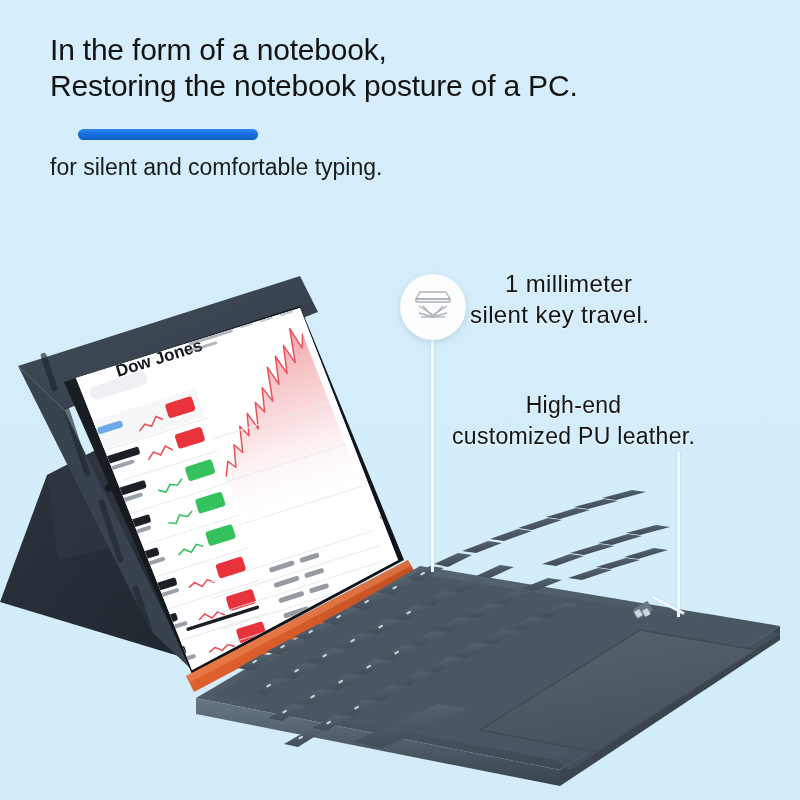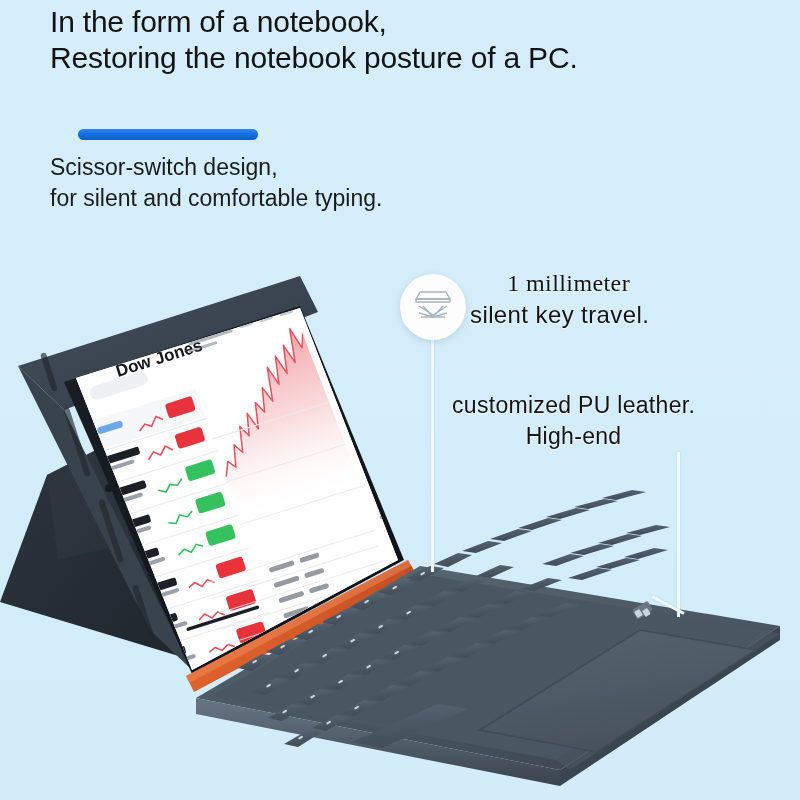--- a/index.html
+++ b/index.html
@@ -20,21 +20,21 @@
     width: 800px;
     height: 800px;
     background: linear-gradient(180deg, #d6eefb 0%, #d4edfa 55%, #d2ecfa 100%);
     overflow: hidden;
   }
 
   
   .headline {
     position: absolute;
     left: 50px;
-    top: 4px;
+    top: 32px;
     width: 720px;
     color: #131313;
     font-size: 30px;
     line-height: 36px;
     letter-spacing: -0.2px;
     white-space: nowrap;
   }
   .headline .ln2 { display: block; }
 
   .accent-bar {
@@ -69,21 +69,21 @@
   }
   .callout .ln { display: block; }
 
   #callout-key-travel {
     left: 470px;
     top: 268px;
     font-size: 24px;
     line-height: 31px;
     letter-spacing: 0.4px;
   }
-  #callout-key-travel .ln1 { padding-left: 18px; font-family: Liberation Serif, serif; }
+  #callout-key-travel .ln1 { padding-left: 18px; }
 
   #callout-pu-leather {
     left: 452px;
     top: 390px;
     font-size: 23px;
     line-height: 31px;
     letter-spacing: 0.3px;
   }
 
   
@@ -151,21 +151,20 @@
 <div id="stage">
 
   <div class="headline">
     <span class="ln1">In the form of a notebook,</span>
     <span class="ln2">Restoring the notebook posture of a PC.</span>
   </div>
 
   <div class="accent-bar"></div>
 
   <div class="subhead">
-    <span class="ln1">Scissor-switch design,</span>
     <span class="ln2">for silent and comfortable typing.</span>
   </div>
 
   <div id="device">
     <svg width="800" height="570" viewBox="0 0 800 570" xmlns="http://www.w3.org/2000/svg">
       <defs>
         <linearGradient id="gradCaseBack" x1="0" y1="0" x2="1" y2="1">
           <stop offset="0%" stop-color="#454f5a"></stop>
           <stop offset="55%" stop-color="#394450"></stop>
           <stop offset="100%" stop-color="#2c343d"></stop>
@@ -509,18 +508,18 @@
       </g>
     </svg>
   </div>
 
   <div class="callout" id="callout-key-travel">
     <span class="ln ln1">1 millimeter</span>
     <span class="ln ln2">silent key travel.</span>
   </div>
 
   <div class="callout" id="callout-pu-leather">
+    <span class="ln ln1">High-end</span>
     <span class="ln ln2">customized PU leather.</span>
-    <span class="ln ln1">High-end</span>
   </div>
 
   <span class="sr">Dow Jones</span>
 </div>
 
 </body></html>

